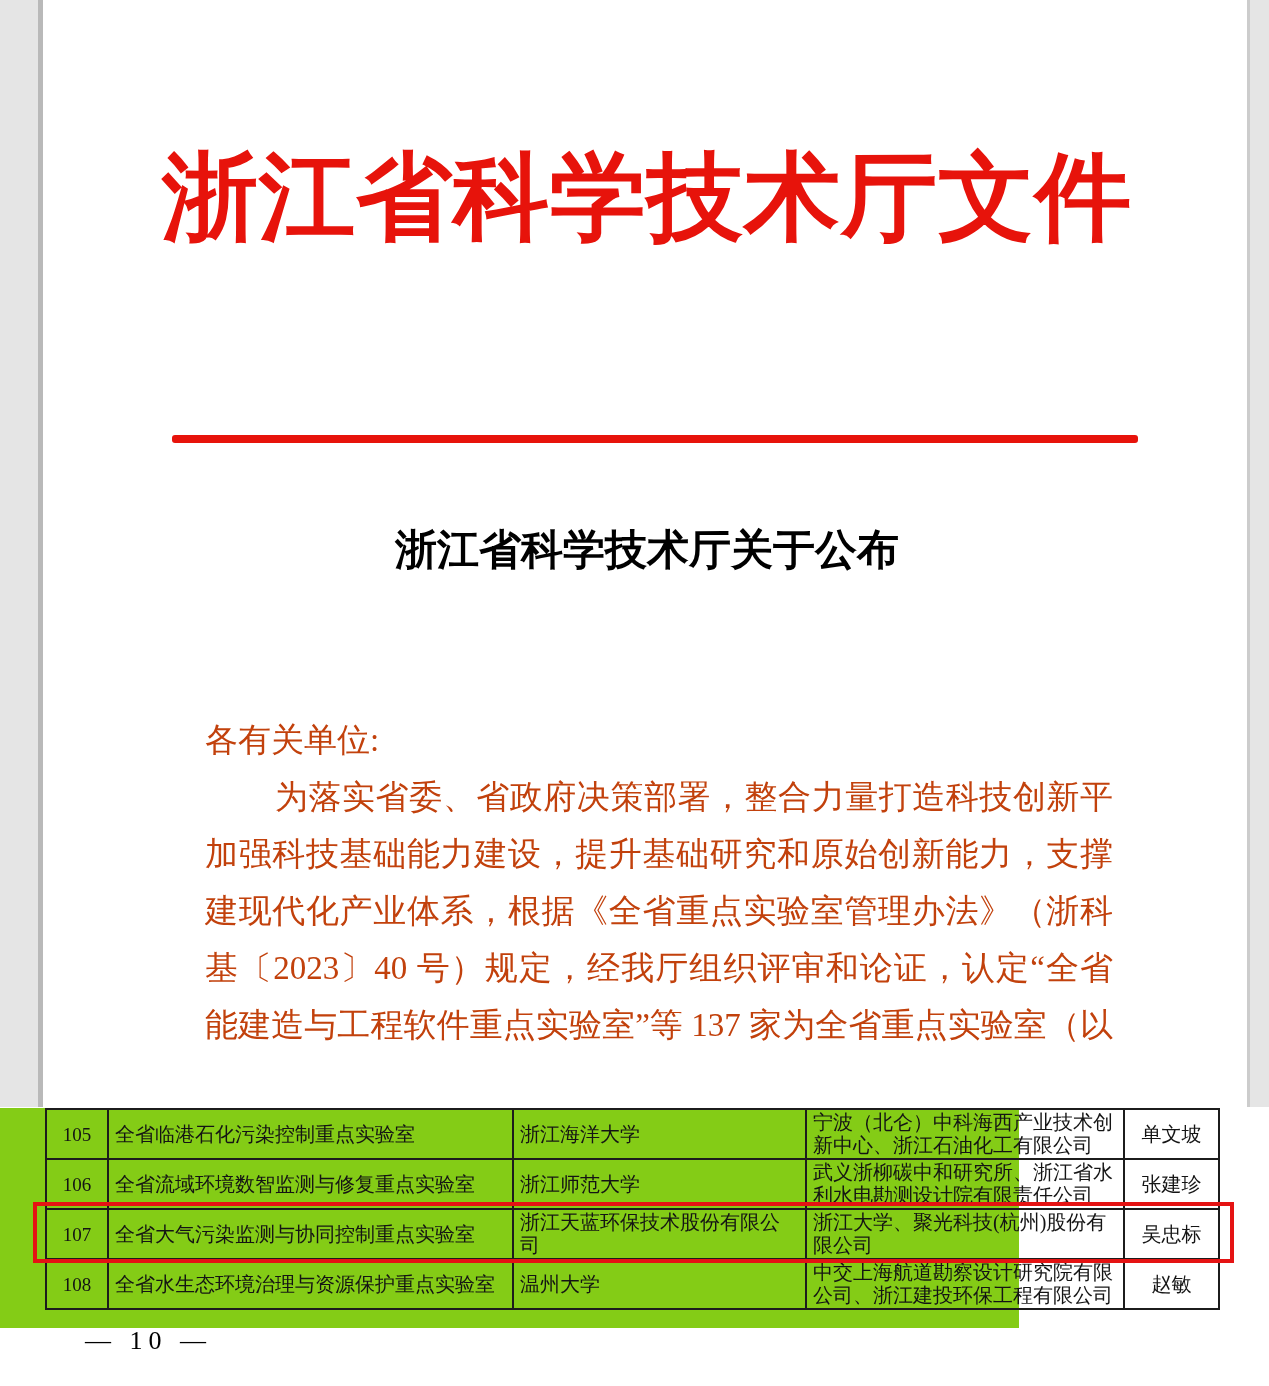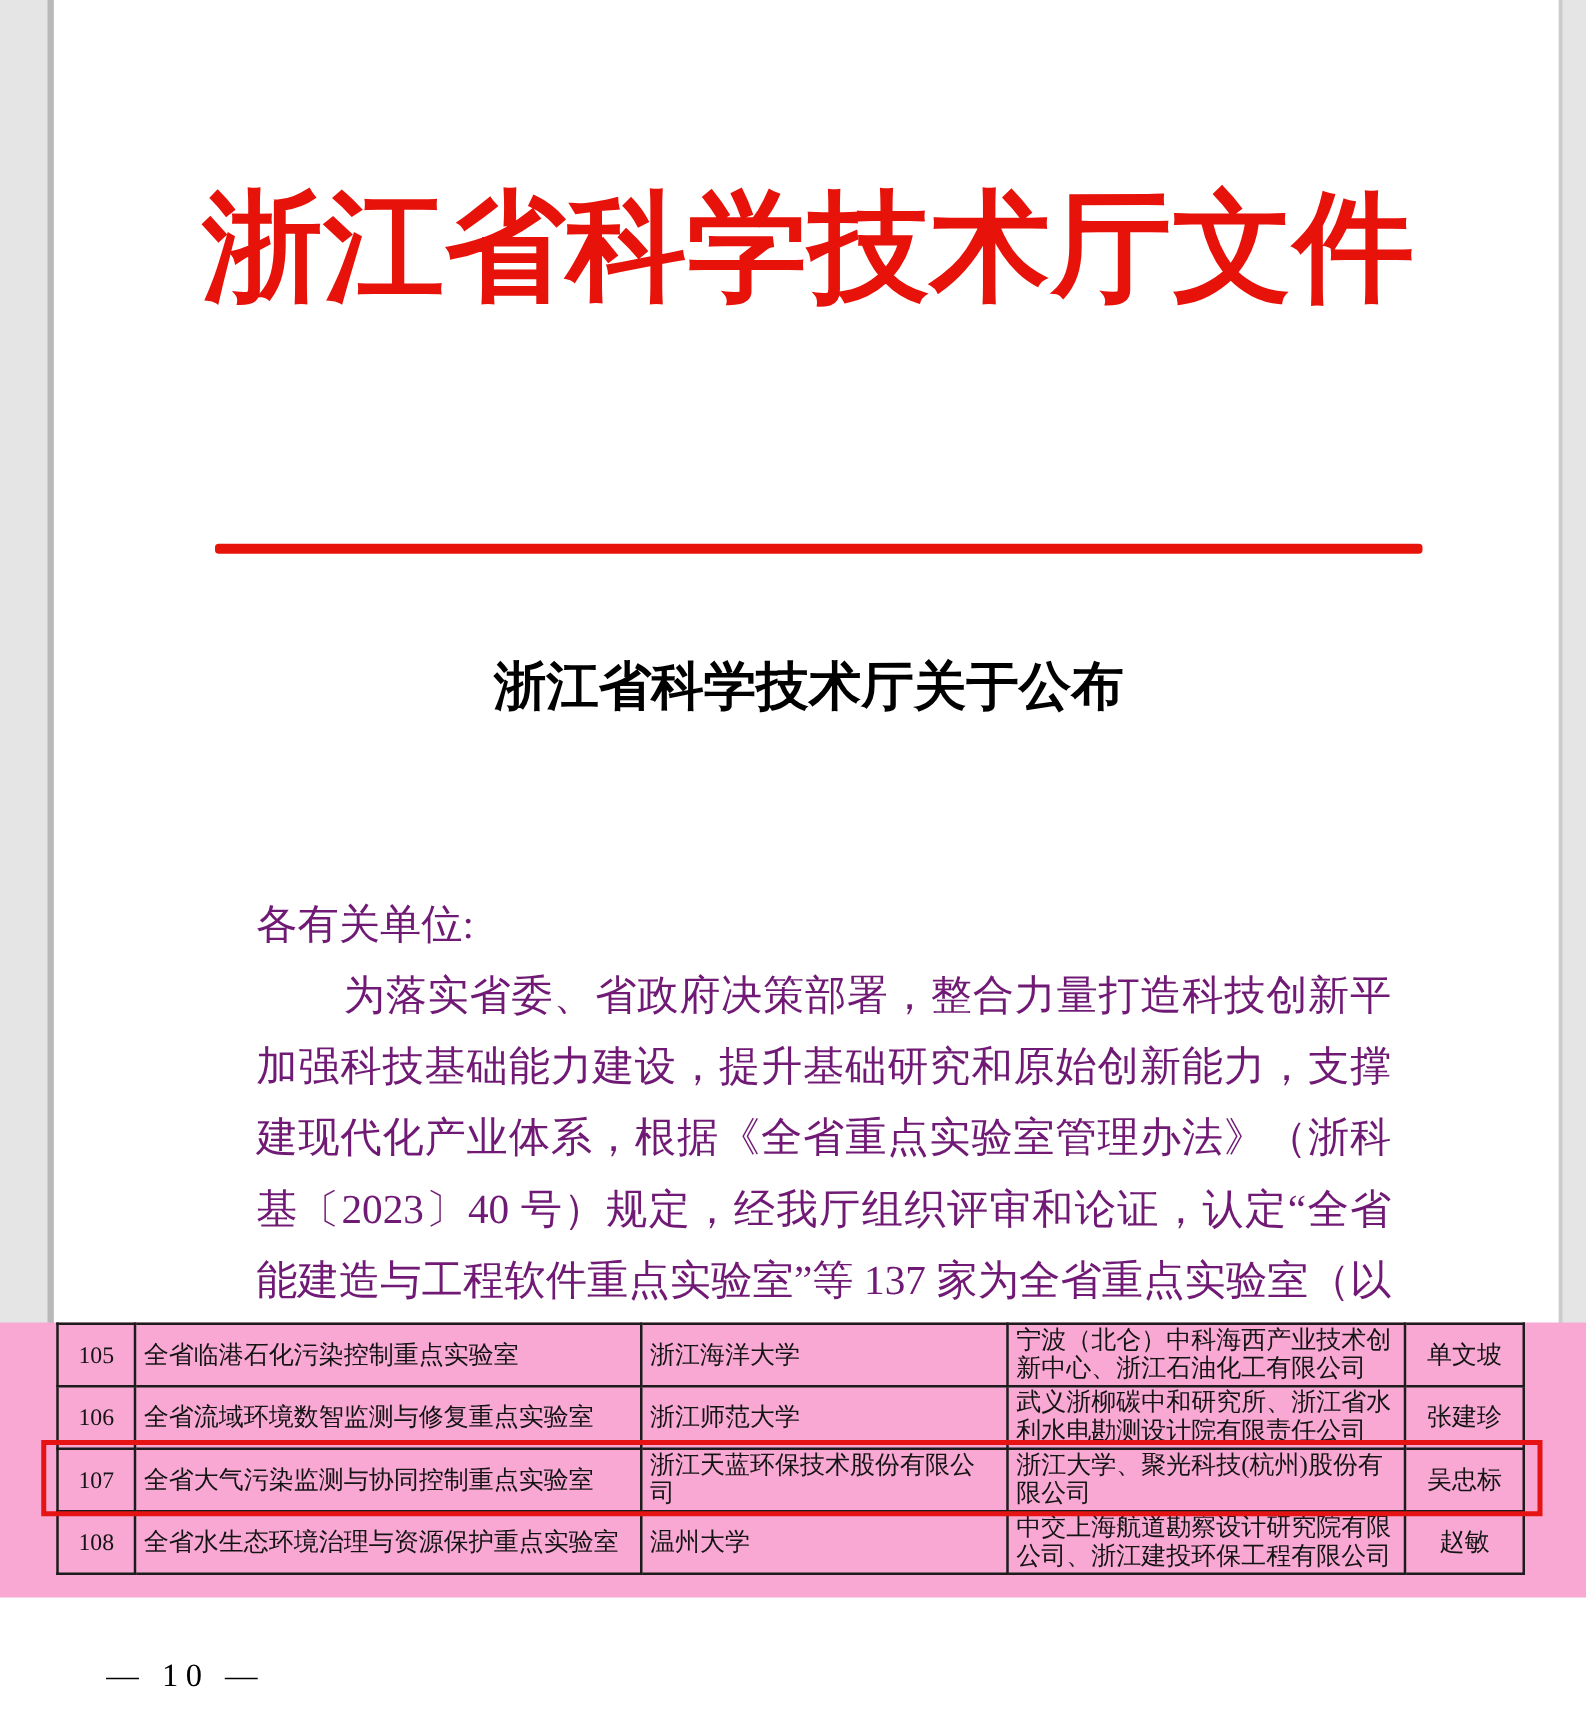--- a/index.html
+++ b/index.html
@@ -36,28 +36,28 @@
     background: var(--title-red); border-radius: 3px;
   }
   .notice-title {
     position: absolute; top: 524px; left: 45px; width: 1204px;
     text-align: center; font-weight: bold; font-size: 42px; color: #000;
   }
   .notice-title .nt-line { line-height: 52px; }
   .notice-title .nt-line + .nt-line { margin-top: 20px; }
   .body-text {
     position: absolute; top: 712px; left: 205px; width: 908px;
-    font-size: 33px; color: #701a75;
+    font-size: 33px; color: #c2410c;
   }
   .body-line { line-height: 57px; height: 57px; white-space: nowrap; }
   .body-line.just { text-align: justify; text-align-last: justify; white-space: normal; overflow: hidden; }
   .body-line.indent { padding-left: 70px; }
   .table-area {
-    position: absolute; top: 1058px; left: 0; width: 1269px; height: 220px;
-    background: #f9a8d4;
+    position: absolute; top: 1108px; left: 0; width: 1019px; height: 220px;
+    background: #84cc16;
   }
   table.labs {
     border-collapse: collapse; table-layout: fixed;
     margin-left: 45px; width: 1173px;
     font-size: 20px; color: #141414;
   }
   table.labs td {
     border: 2px solid var(--table-border);
     height: 49px; box-sizing: border-box;
     padding: 1px 6px; line-height: 23px;

